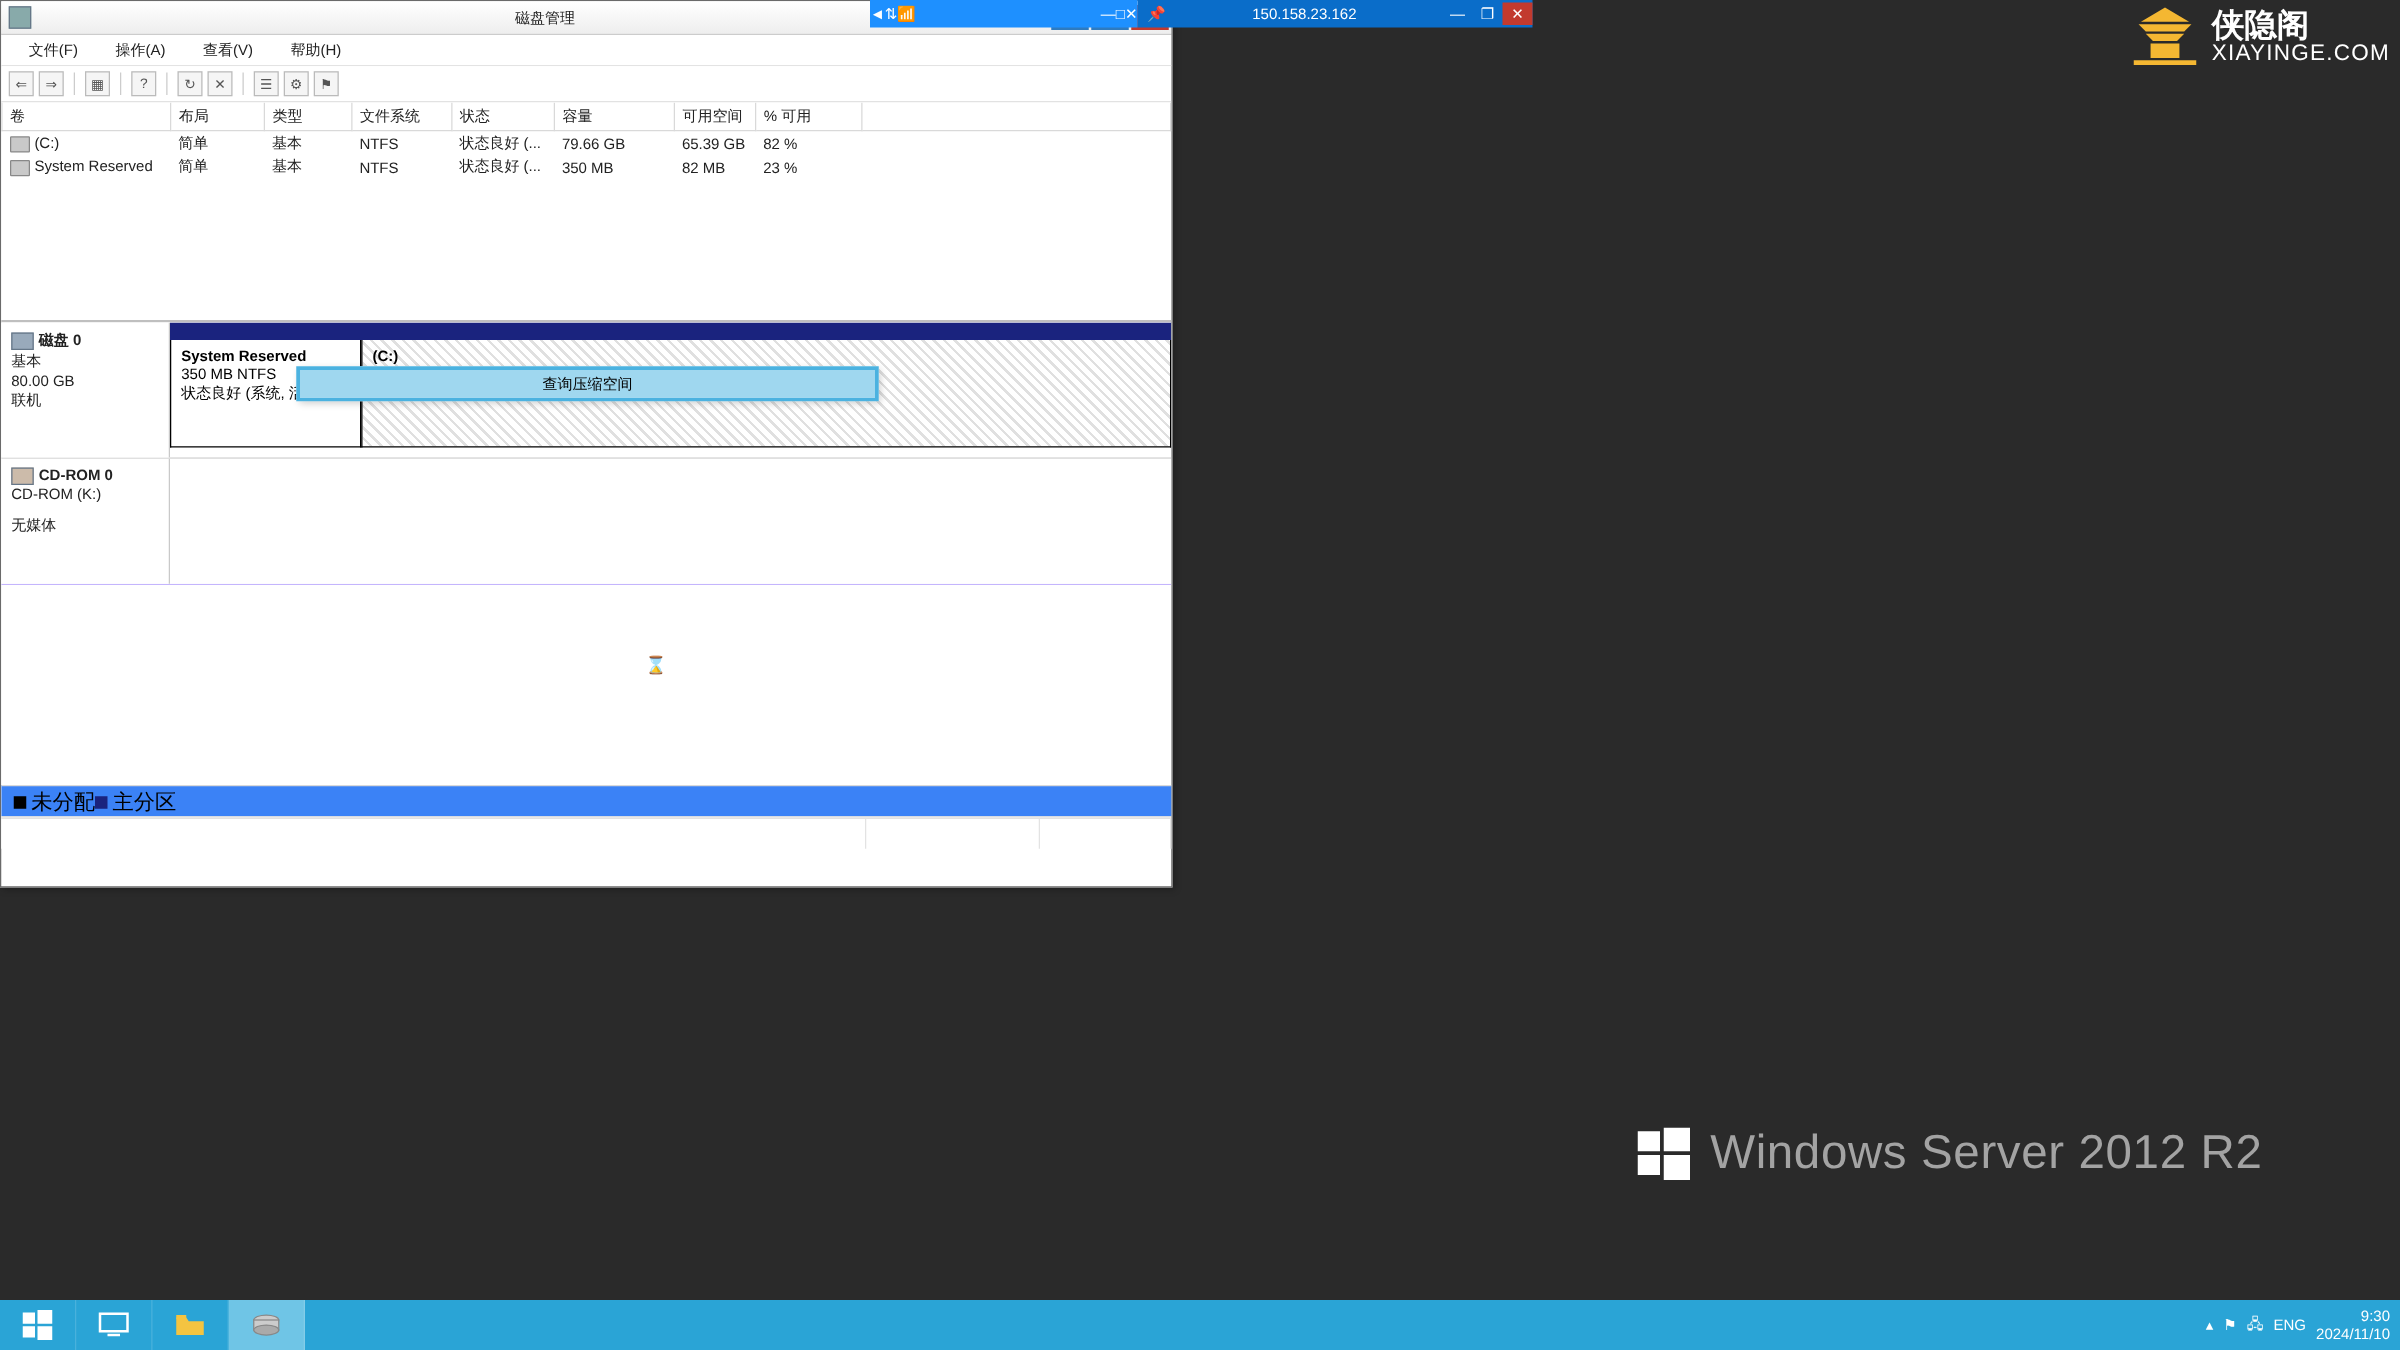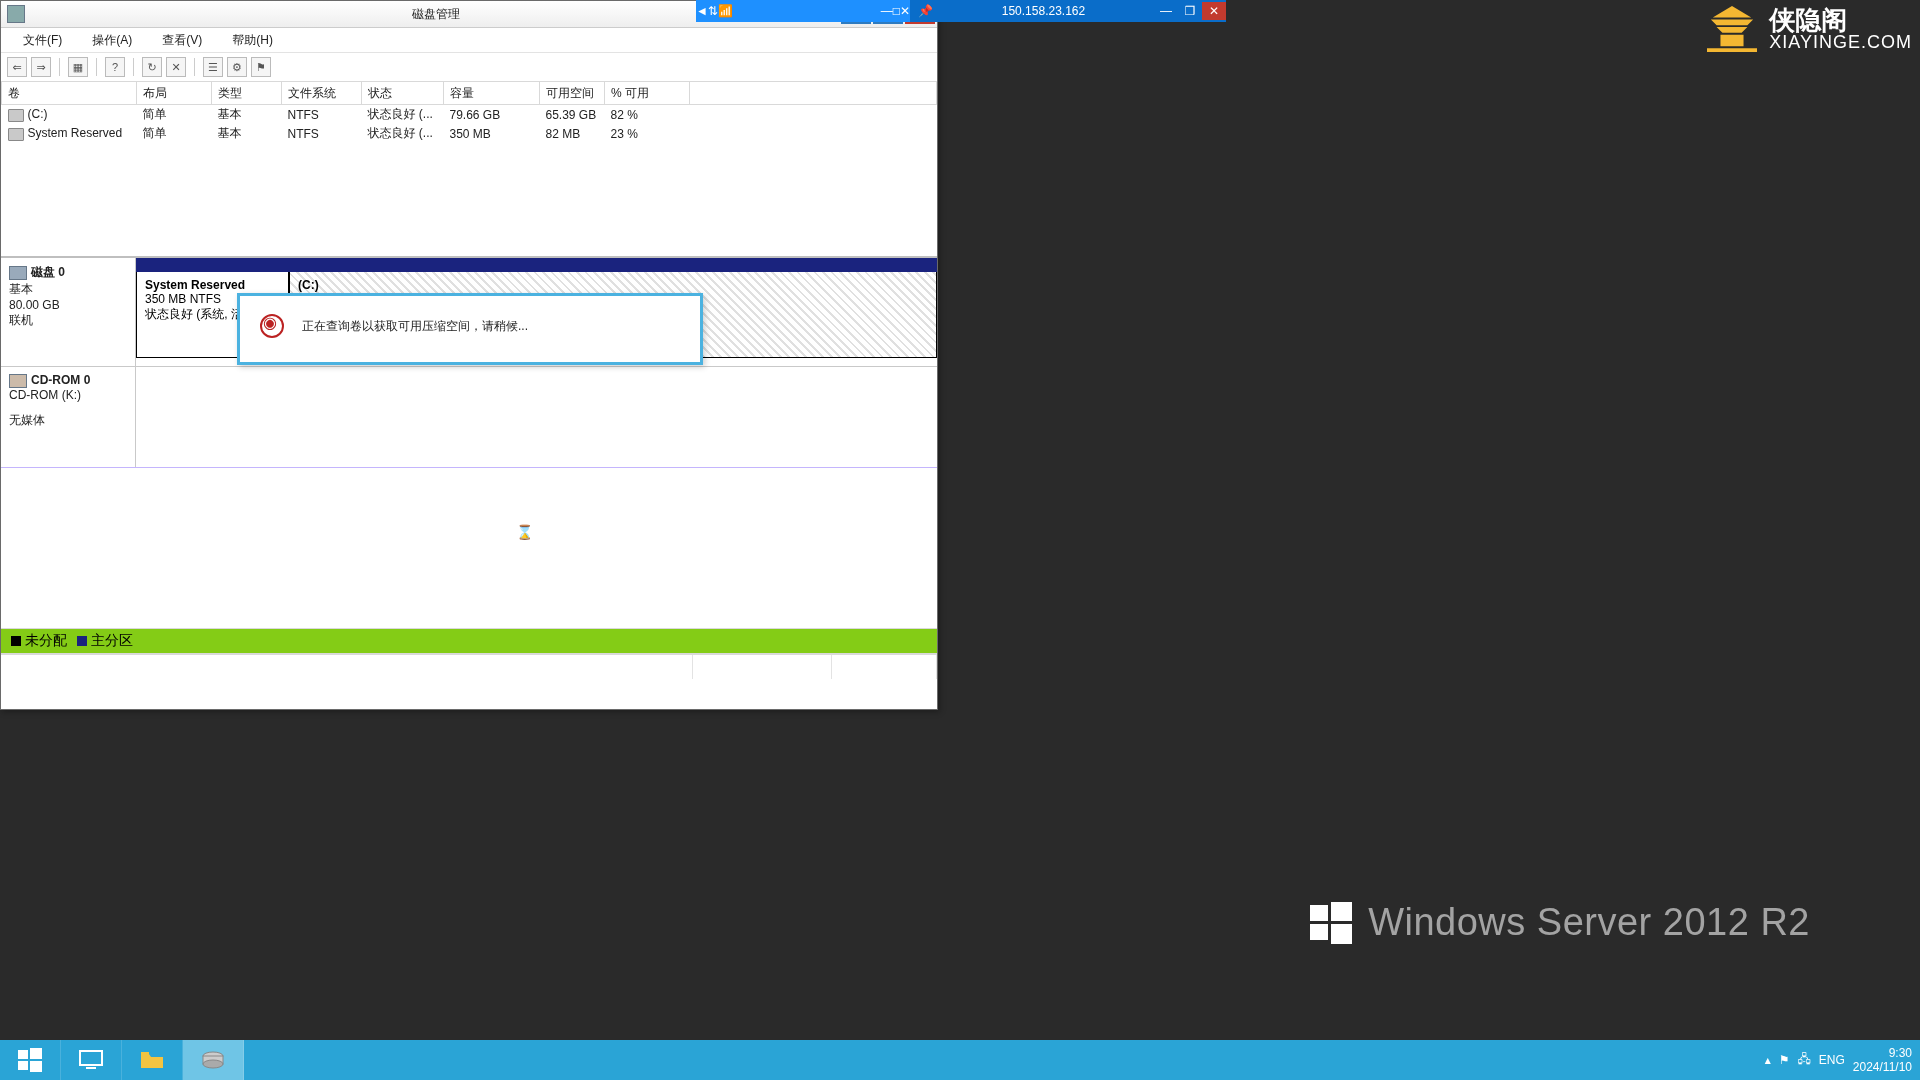--- a/index.html
+++ b/index.html
@@ -48,21 +48,21 @@
 .disk-map{flex:1;position:relative;}
 .disk-header-strip{height:14px;background:#1a237e;width:100%;}
 .disk-parts{display:flex;height:86px;}
 .part{border:1px solid #000;border-top:none;padding:6px 8px;font-size:12px;background:#fff;overflow:hidden;position:relative;}
 .part.hatched{background:repeating-linear-gradient(45deg,#fff,#fff 4px,#e0e0e0 4px,#e0e0e0 6px);}
 .part b{font-weight:bold;}
 
 .cd-row{display:flex;border-bottom:1px solid #c4b5fd;height:100px;}
 .cd-map{flex:1;background:#fff;}
 
-.legend{position:absolute;bottom:0;left:0;height:24px;background:#84cc16;border-top:1px solid #d9d9d9;display:flex;align-items:center;padding-left:10px;font-size:14px;gap:10px;width:100%;}
+.legend{position:absolute;bottom:0;left:0;height:24px;background:#3b82f6;border-top:1px solid #d9d9d9;display:flex;align-items:center;padding-left:10px;font-size:17px;width:100%;}
 .legend .sw{display:inline-block;width:10px;height:10px;margin-right:4px;vertical-align:middle;}
 .statusbar{height:24px;background:#fff;border-top:1px solid #d9d9d9;display:flex;}
 .statusbar div{flex:1;border-right:1px solid #e3e3e3;}
 
 
 .modal{position:absolute;top:293px;left:237px;width:460px;border:3px solid #4bb2e0;background:#fff;box-shadow:2px 2px 6px rgba(0,0,0,.2);}
 .modal-title{height:22px;background:#9fd7ef;text-align:center;line-height:22px;font-size:12px;color:#000;}
 .modal-body{padding:18px 20px 24px;display:flex;align-items:center;gap:18px;font-size:12px;color:#222;}
 .modal-icon{width:20px;height:20px;border:2px solid #b22;border-radius:50%;position:relative;}
 .modal-icon:before{content:"◉";position:absolute;top:-3px;left:1px;color:#b22;font-size:16px;}
@@ -239,24 +239,21 @@
     <span>◄</span>
     <span>⇅</span>
     <span>📶</span>
     <span style="flex:1"></span>
     <span>—</span>
     <span>□</span>
     <span>✕</span>
   </div>
 
   <div class="modal">
-    <div class="modal-body">
-      <div class="modal-icon"></div>
-      <div>正在查询卷以获取可用压缩空间，请稍候...</div>
-    </div>
+    <div class="modal-title">查询压缩空间</div>
   </div>
 
   <div class="cursor">⌛</div>
 
   <div class="watermark">
     <svg width="42" height="42" viewBox="0 0 42 42">
       <rect x="0" y="3" width="18" height="16" fill="#fff"></rect>
         <rect x="21" y="0" width="21" height="19" fill="#fff"></rect>
       <rect x="0" y="22" width="18" height="16" fill="#fff"></rect>
         <rect x="21" y="22" width="21" height="20" fill="#fff"></rect>

